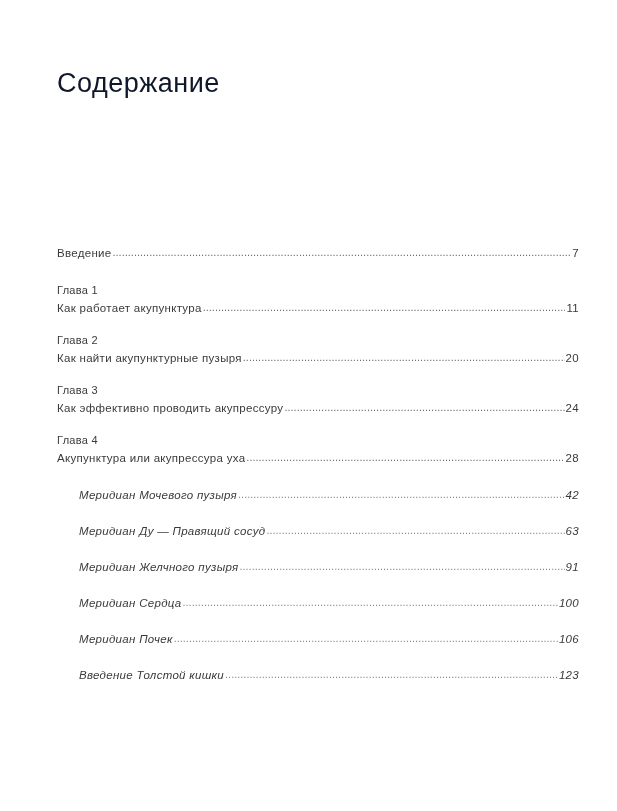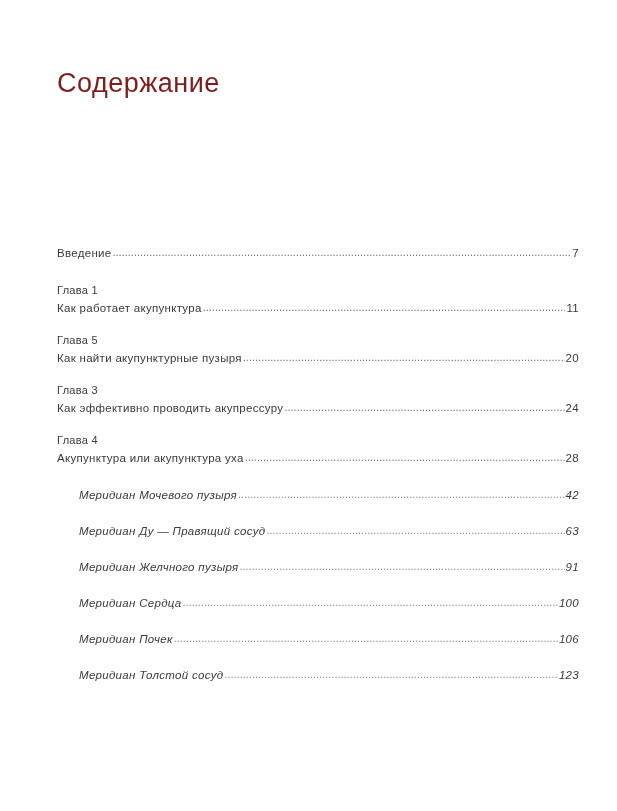--- a/index.html
+++ b/index.html
@@ -23,21 +23,21 @@
     height: 811px;
     background: #ffffff;
   }
   .title {
     position: absolute;
     left: 57px;
     top: 68px;
     font-size: 27px;
     font-weight: 400;
     letter-spacing: 0.5px;
-    color: #7f1d1d;
+    color: #0f172a;
     font-family: "Liberation Sans", sans-serif;
   }
   .toc {
     position: absolute;
     left: 57px;
     top: 246px;
     width: 522px;
   }
   .entry {
     margin-bottom: 17px;
@@ -118,41 +118,41 @@
     <div class="entry">
       <div class="chapter-label">Глава 1</div>
       <div class="row">
         <span class="label">Как работает акупунктура</span>
         <span class="dots">.......................................................................................................................................................................................................................</span>
         <span class="page-num">11</span>
       </div>
     </div>
 
     <div class="entry">
-      <div class="chapter-label">Глава 5</div>
+      <div class="chapter-label">Глава 2</div>
       <div class="row">
         <span class="label">Как найти акупунктурные пузыря</span>
         <span class="dots">.......................................................................................................................................................................................................................</span>
         <span class="page-num">20</span>
       </div>
     </div>
 
     <div class="entry">
       <div class="chapter-label">Глава 3</div>
       <div class="row">
         <span class="label">Как эффективно проводить акупрессуру</span>
         <span class="dots">.......................................................................................................................................................................................................................</span>
         <span class="page-num">24</span>
       </div>
     </div>
 
     <div class="entry">
       <div class="chapter-label">Глава 4</div>
       <div class="row">
-        <span class="label">Акупунктура или акупунктура уха</span>
+        <span class="label">Акупунктура или акупрессура уха</span>
         <span class="dots">.......................................................................................................................................................................................................................</span>
         <span class="page-num">28</span>
       </div>
     </div>
 
     <div class="sub-list">
 
       <div class="sub-entry">
         <div class="row">
           <span class="label">Меридиан Мочевого пузыря</span>
@@ -188,21 +188,21 @@
       <div class="sub-entry">
         <div class="row">
           <span class="label">Меридиан Почек</span>
           <span class="dots">.......................................................................................................................................................................................................................</span>
           <span class="page-num">106</span>
         </div>
       </div>
 
       <div class="sub-entry">
         <div class="row">
-          <span class="label">Меридиан Толстой сосуд</span>
+          <span class="label">Введение Толстой кишки</span>
           <span class="dots">.......................................................................................................................................................................................................................</span>
           <span class="page-num">123</span>
         </div>
       </div>
 
     </div>
   </div>
 </div>
 
 </body></html>

